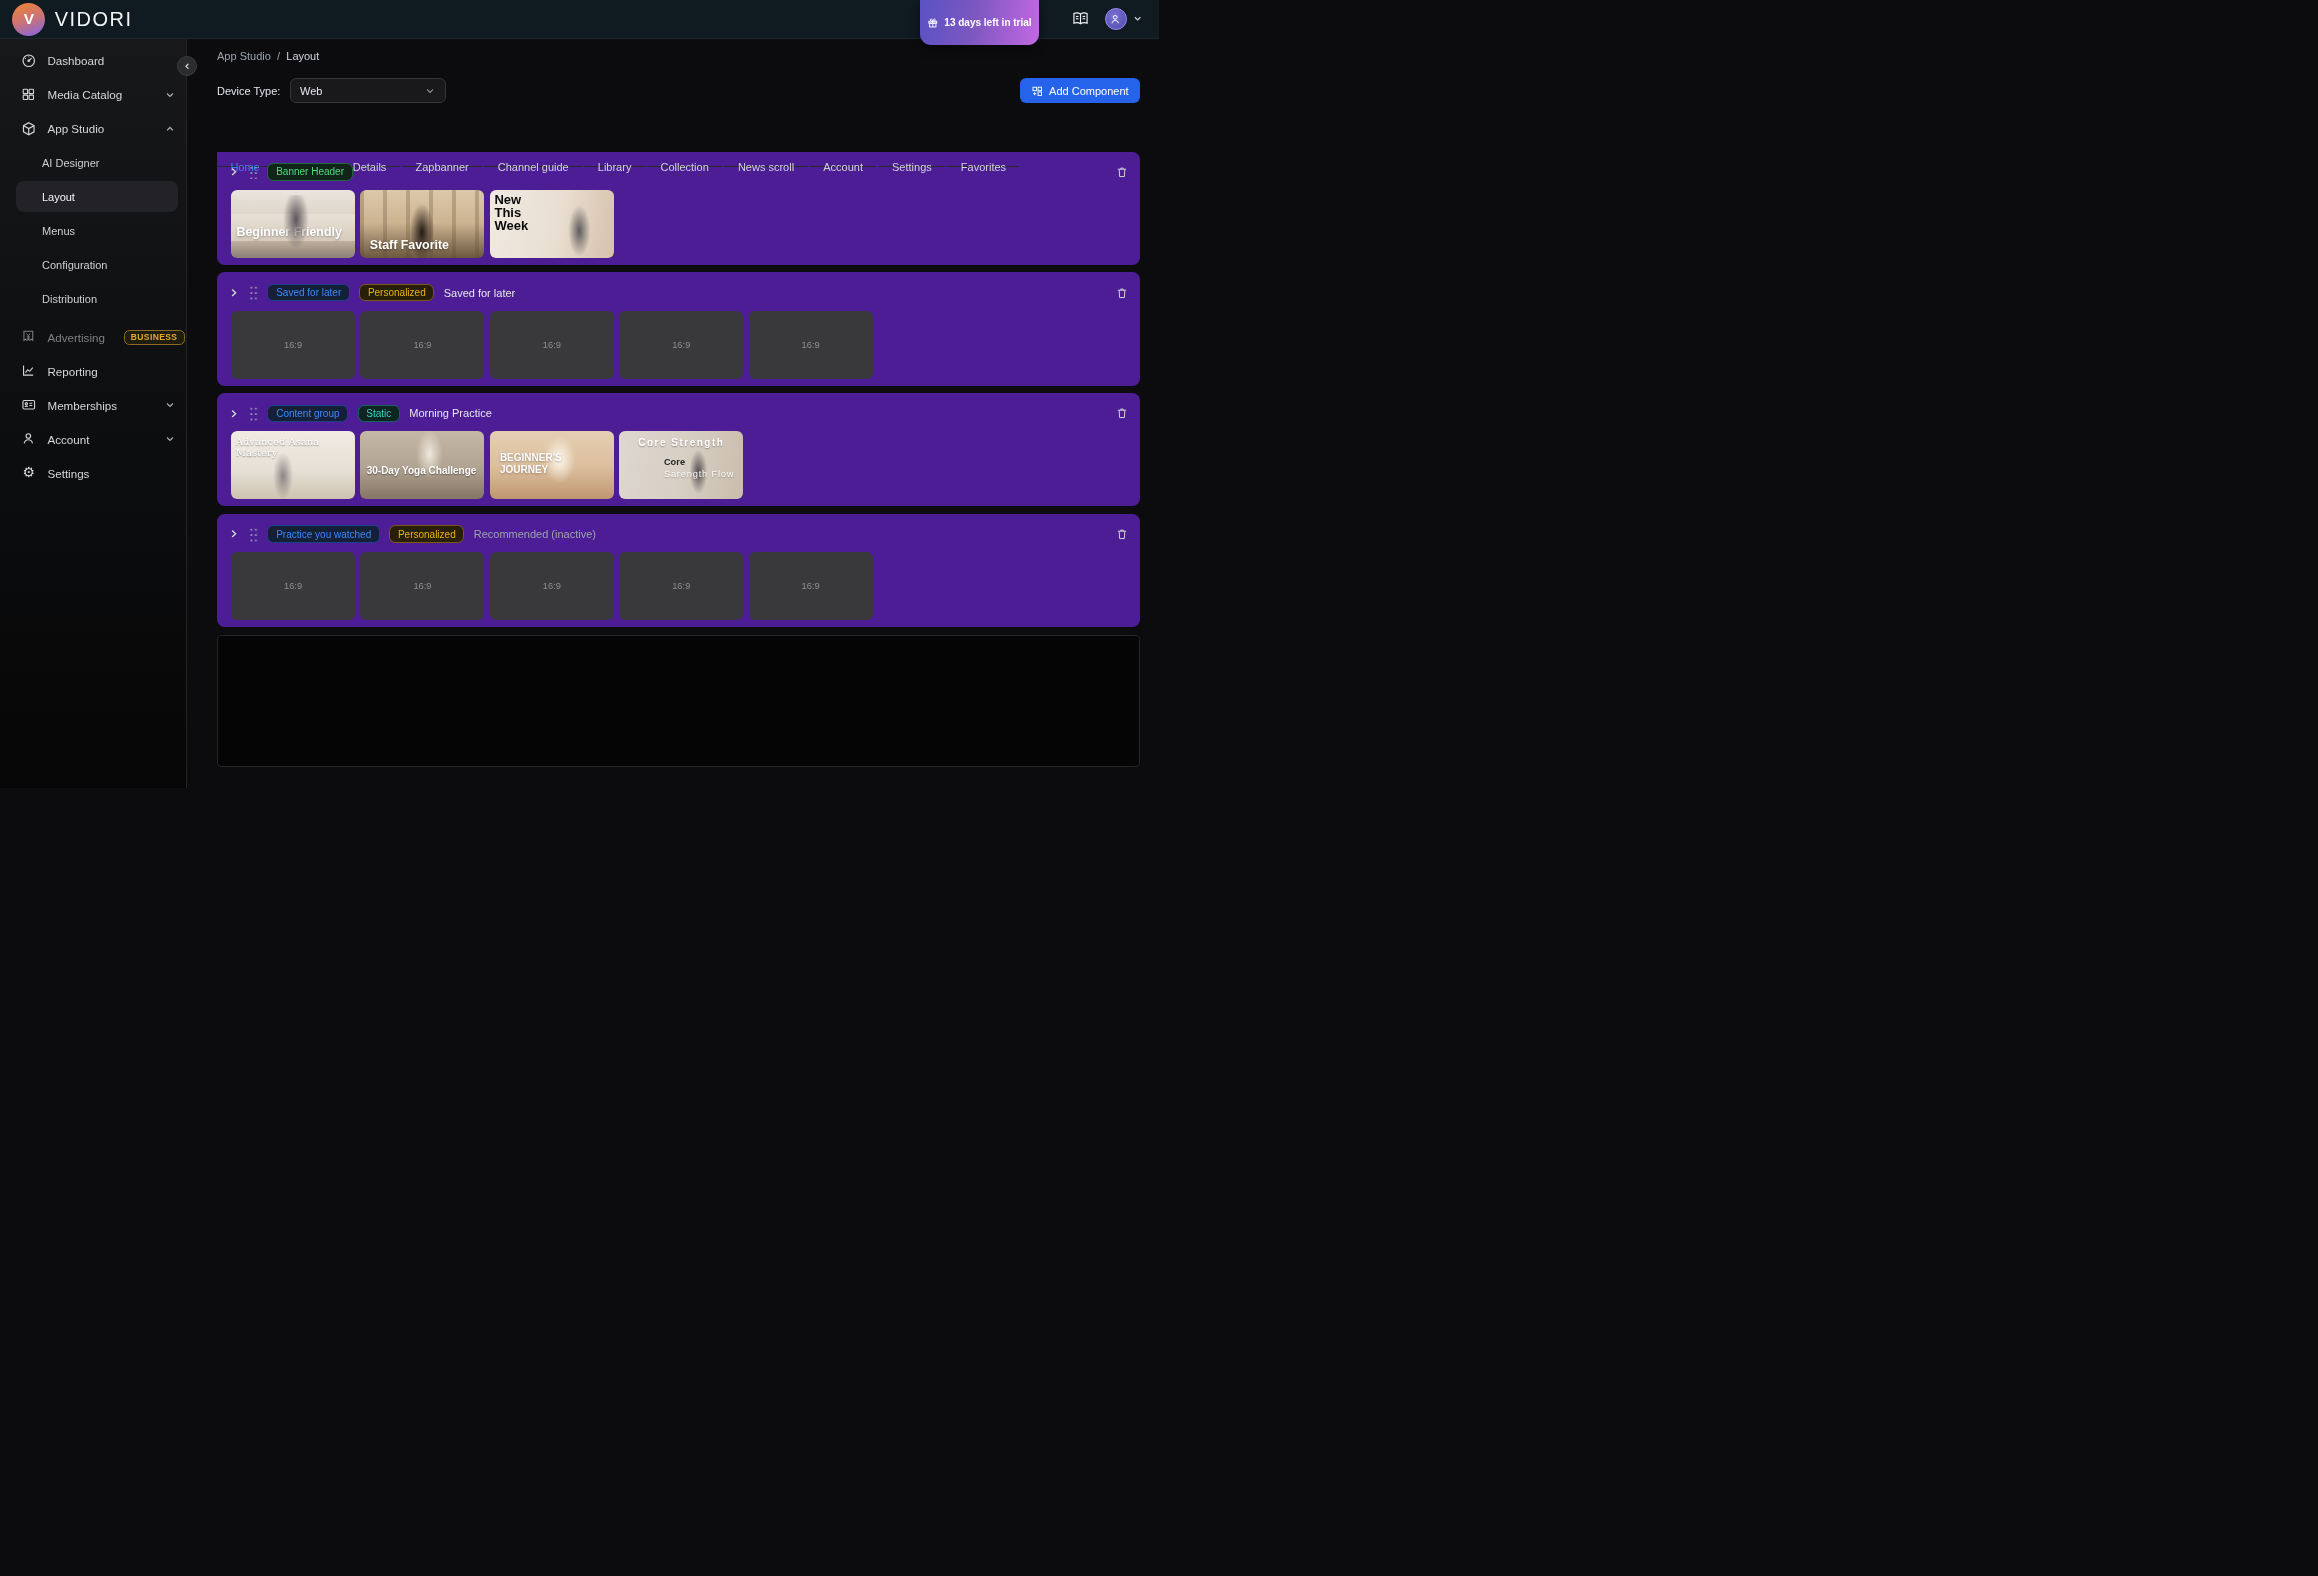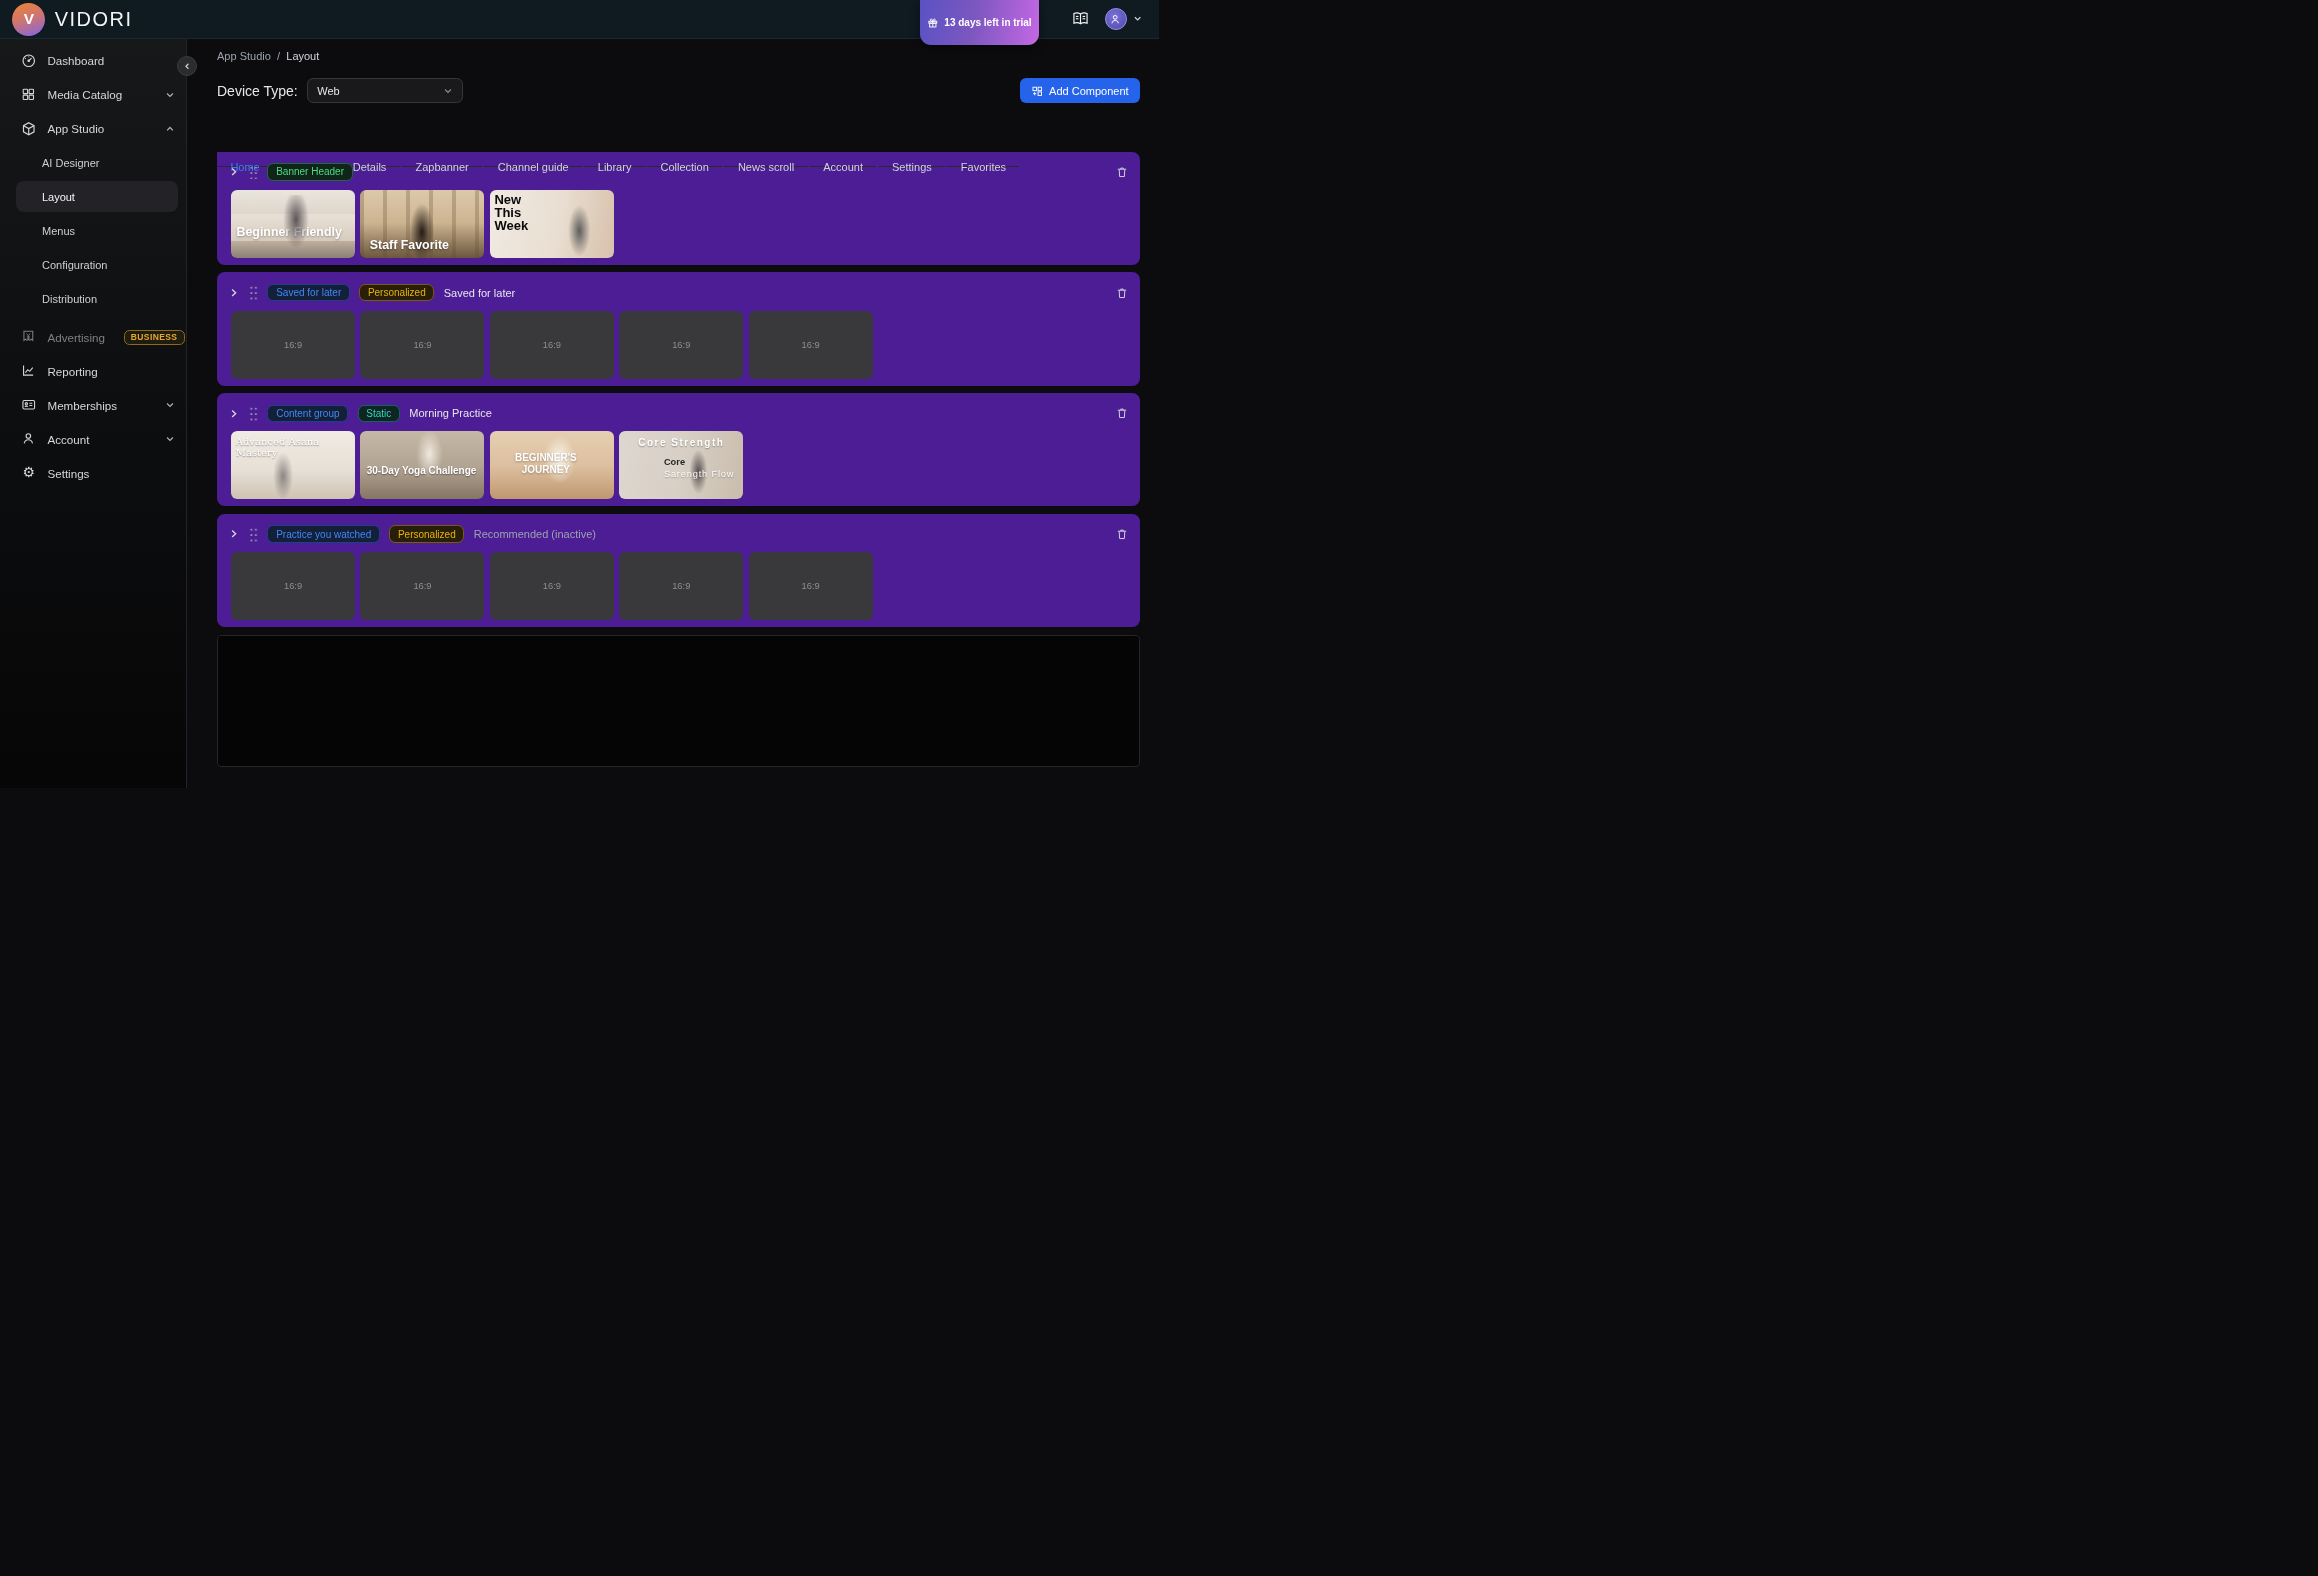--- a/index.html
+++ b/index.html
@@ -91,21 +91,21 @@
     border:0.8px solid #2d2f31; border-radius:7.7px;
     display:flex; align-items:center; padding:0 11px; font-size:11px; color:#d1d5db;
   }
   .help-q {
     margin-left:auto; width:14.7px; height:14.7px; border-radius:50%;
     border:1.2px solid #9ca3af; color:#aab0b6; font-size:8.5px; font-weight:bold;
     display:flex; align-items:center; justify-content:center; cursor:pointer;
   }
 
   .device-row { margin-top:16.3px; display:flex; align-items:center; gap:9.3px; }
-  .device-label { font-size:14px; color:#e5e7eb; }
+  .device-label { font-size:11px; color:#e5e7eb; }
   .select {
     width:156px; height:25px; background:#19191b; border:0.8px solid #35373a;
     border-radius:6.2px; display:flex; align-items:center; padding:0 9.3px;
     font-size:11px; color:#e5e7eb; cursor:pointer;
   }
   .select .chev { margin-left:auto; color:#8b9097; }
   .btn-primary {
     margin-left:auto; height:25px; padding:0 11px; border:none; border-radius:6.2px;
     background:#2563eb; color:#fff; font-size:11px; font-weight:500;
     display:flex; align-items:center; gap:6.2px; cursor:pointer;
@@ -186,21 +186,21 @@
 
   .c5 { background:
     radial-gradient(ellipse 20px 37px at 56% 34%,rgba(248,243,232,.85),rgba(248,243,232,0) 66%),
     linear-gradient(180deg,#c6b8a6 0%,#b2a493 52%,#857564 100%); }
   .c5 .card-label { position:absolute; left:6.2px; top:50%; font-size:10px; font-weight:bold;
     color:#fff; text-shadow:0 0.8px 1.5px rgba(0,0,0,.45); }
 
   .c6 { background:
     radial-gradient(ellipse 26px 39px at 56% 42%,rgba(255,250,240,.95),rgba(255,250,240,0) 62%),
     linear-gradient(180deg,#e5cfb2 0%,#dcbf9e 52%,#bf9770 100%); }
-  .c6 .card-label { position:absolute; left:0; right:12px; top:30%; text-align:center;
+  .c6 .card-label { position:absolute; left:0; right:12px; top:30%; 
     font-size:10px; font-weight:800; text-transform:uppercase; line-height:1.25;
     color:#fff; text-shadow:0 0.8px 2.3px rgba(0,0,0,.3); padding:0 10px; }
 
   .c7 { background:
     radial-gradient(ellipse 12.4px 31px at 64% 60%,rgba(52,48,52,.8),rgba(52,48,52,0) 72%),
     linear-gradient(100deg,#ded7cf 0%,#d8cfc5 50%,#c9bdac 100%); }
   .c7 .card-headline { position:absolute; left:0; right:0; top:6.2px; text-align:center;
     font-size:10px; font-weight:600; letter-spacing:1.5px; color:#fff;
     text-shadow:0 0.8px 1.5px rgba(0,0,0,.35); }
   .c7 .card-sub1 { position:absolute; left:36%; top:38%; font-size:9.3px; font-weight:600; color:#262626; }

